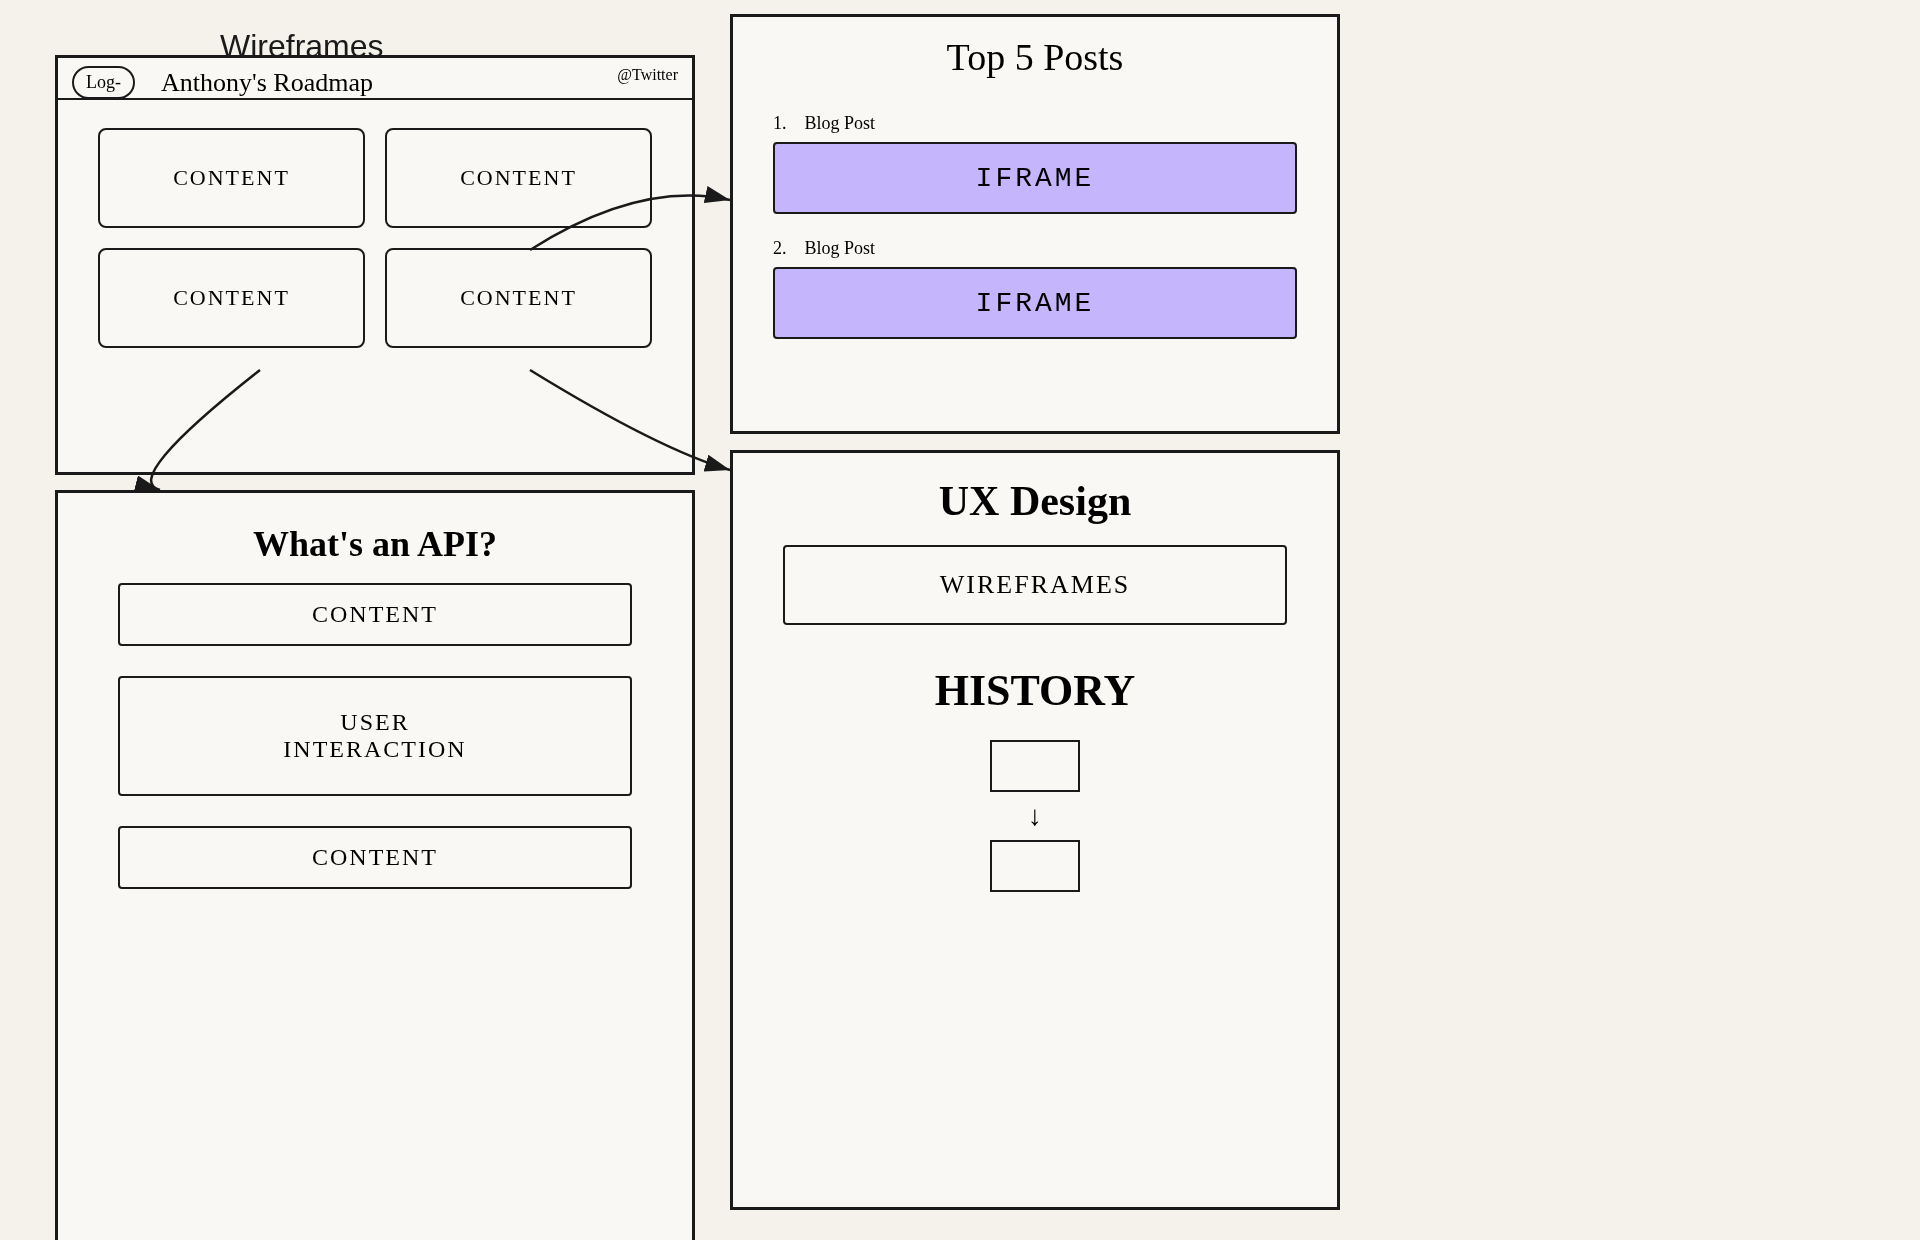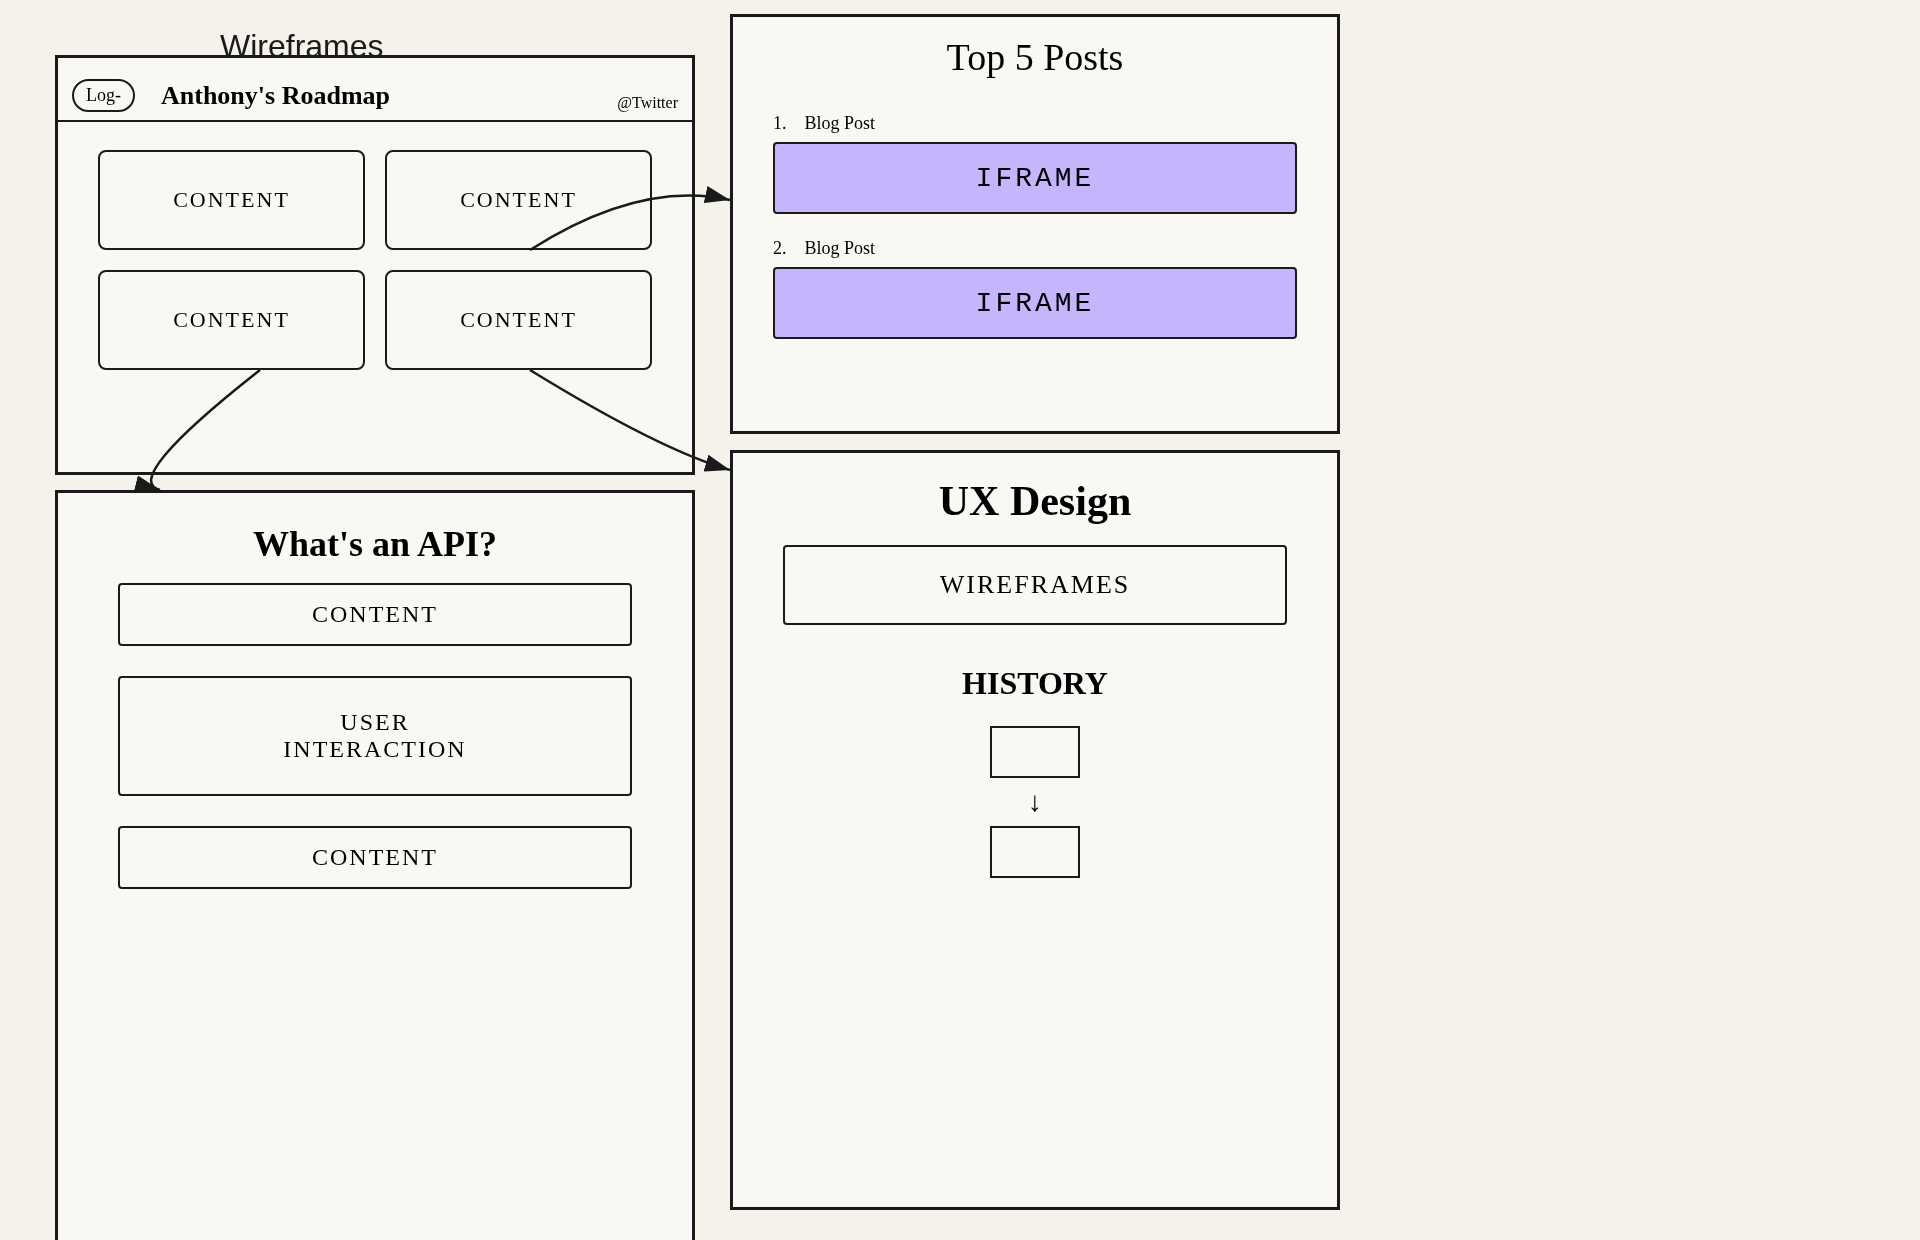--- a/index.html
+++ b/index.html
@@ -61,38 +61,38 @@
       left: 730px;
       width: 610px;
       height: 760px;
     }
 
     
     .tl-header {
       border-bottom: 2.5px solid #1a1a1a;
       padding: 8px 14px;
       display: flex;
-      align-items: flex-end;
+      align-items: flex-start;
       justify-content: space-between;
-      height: 64px;
+      height: 42px;
     }
 
     .tl-logo {
       border: 2.5px solid #1a1a1a;
       border-radius: 20px;
       padding: 4px 12px;
       font-size: 18px;
       font-family: 'Comic Sans MS', cursive;
       margin-right: 14px;
     }
 
     .tl-title {
       font-size: 26px;
       font-family: 'Comic Sans MS', cursive;
-      font-weight: bold;
+      font-weight: normal;
     }
 
     .tl-twitter {
       font-size: 16px;
       font-family: 'Comic Sans MS', cursive;
     }
 
     .tl-grid {
       display: grid;
       grid-template-columns: 1fr 1fr;
@@ -203,21 +203,21 @@
       justify-content: center;
       font-size: 26px;
       font-family: 'Comic Sans MS', cursive;
       letter-spacing: 2px;
       height: 80px;
       background: #faf8f4;
       margin-bottom: 40px;
     }
 
     .history-title {
-      font-size: 32px;
+      font-size: 44px;
       font-family: 'Comic Sans MS', cursive;
       font-weight: bold;
       text-align: center;
       margin-bottom: 24px;
     }
 
     .history-diagram {
       display: flex;
       flex-direction: column;
       align-items: center;

